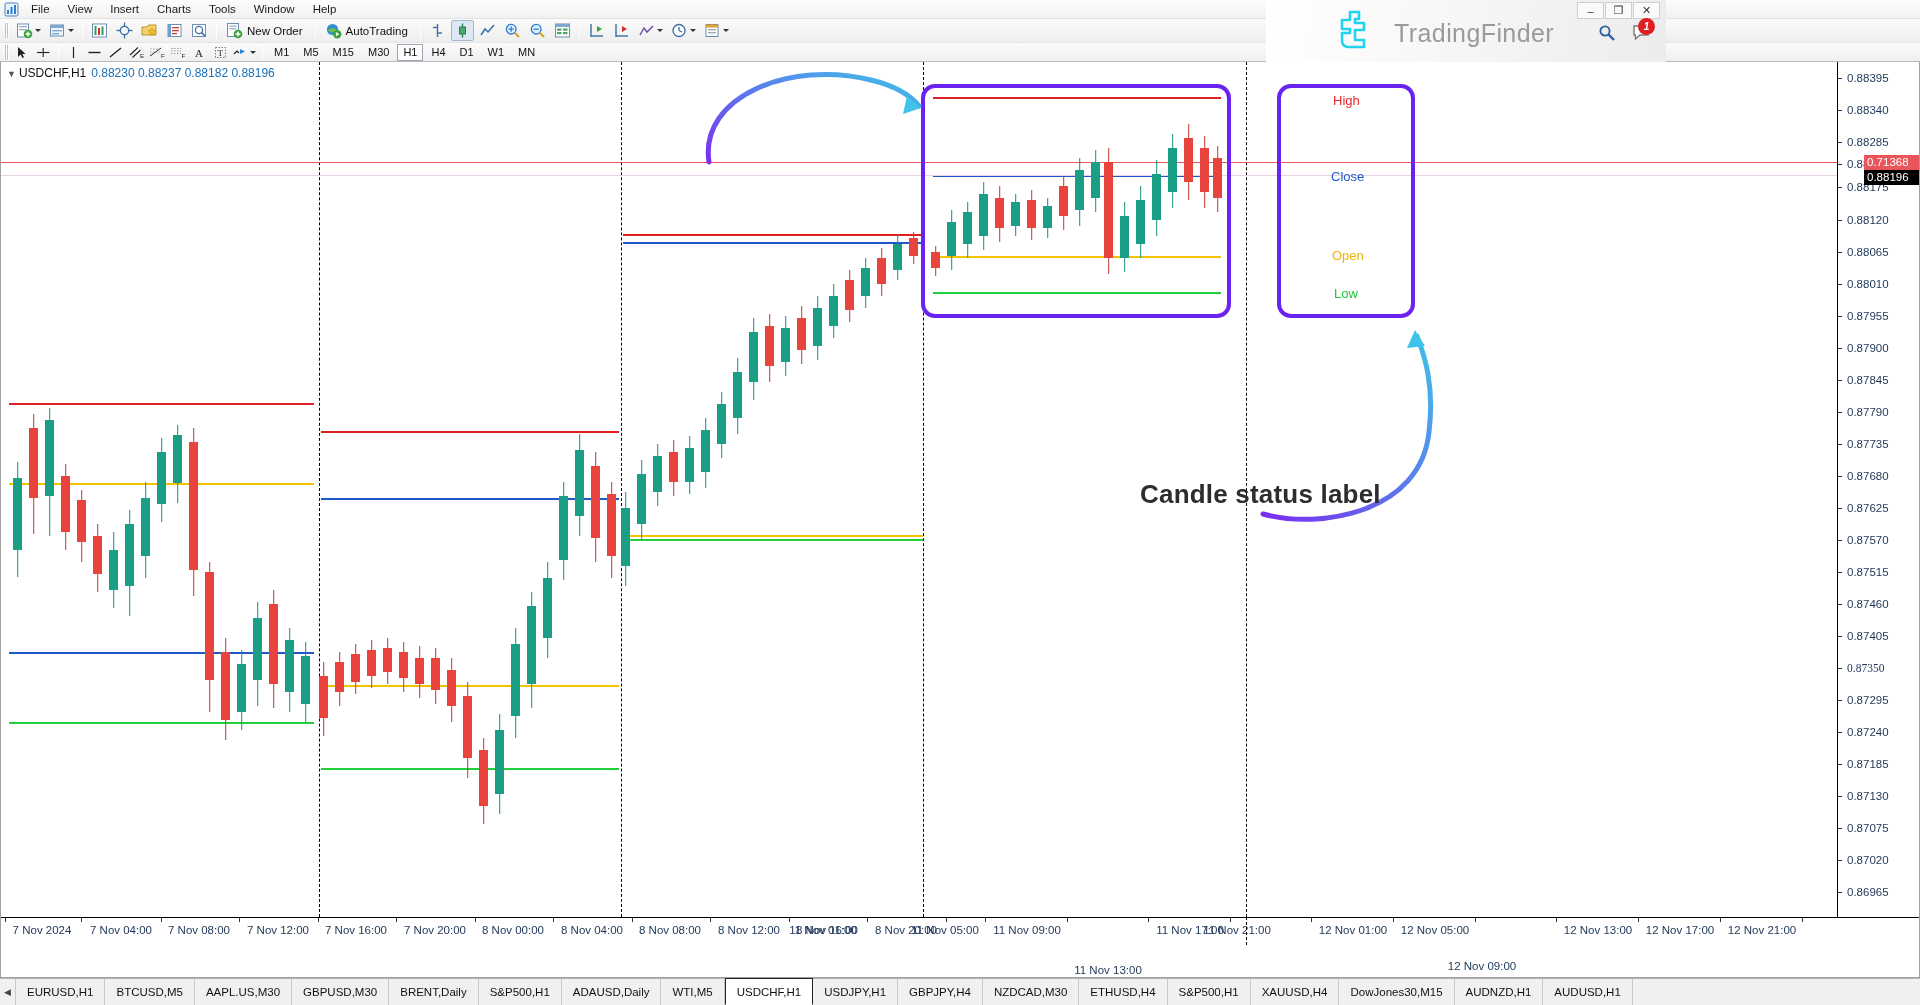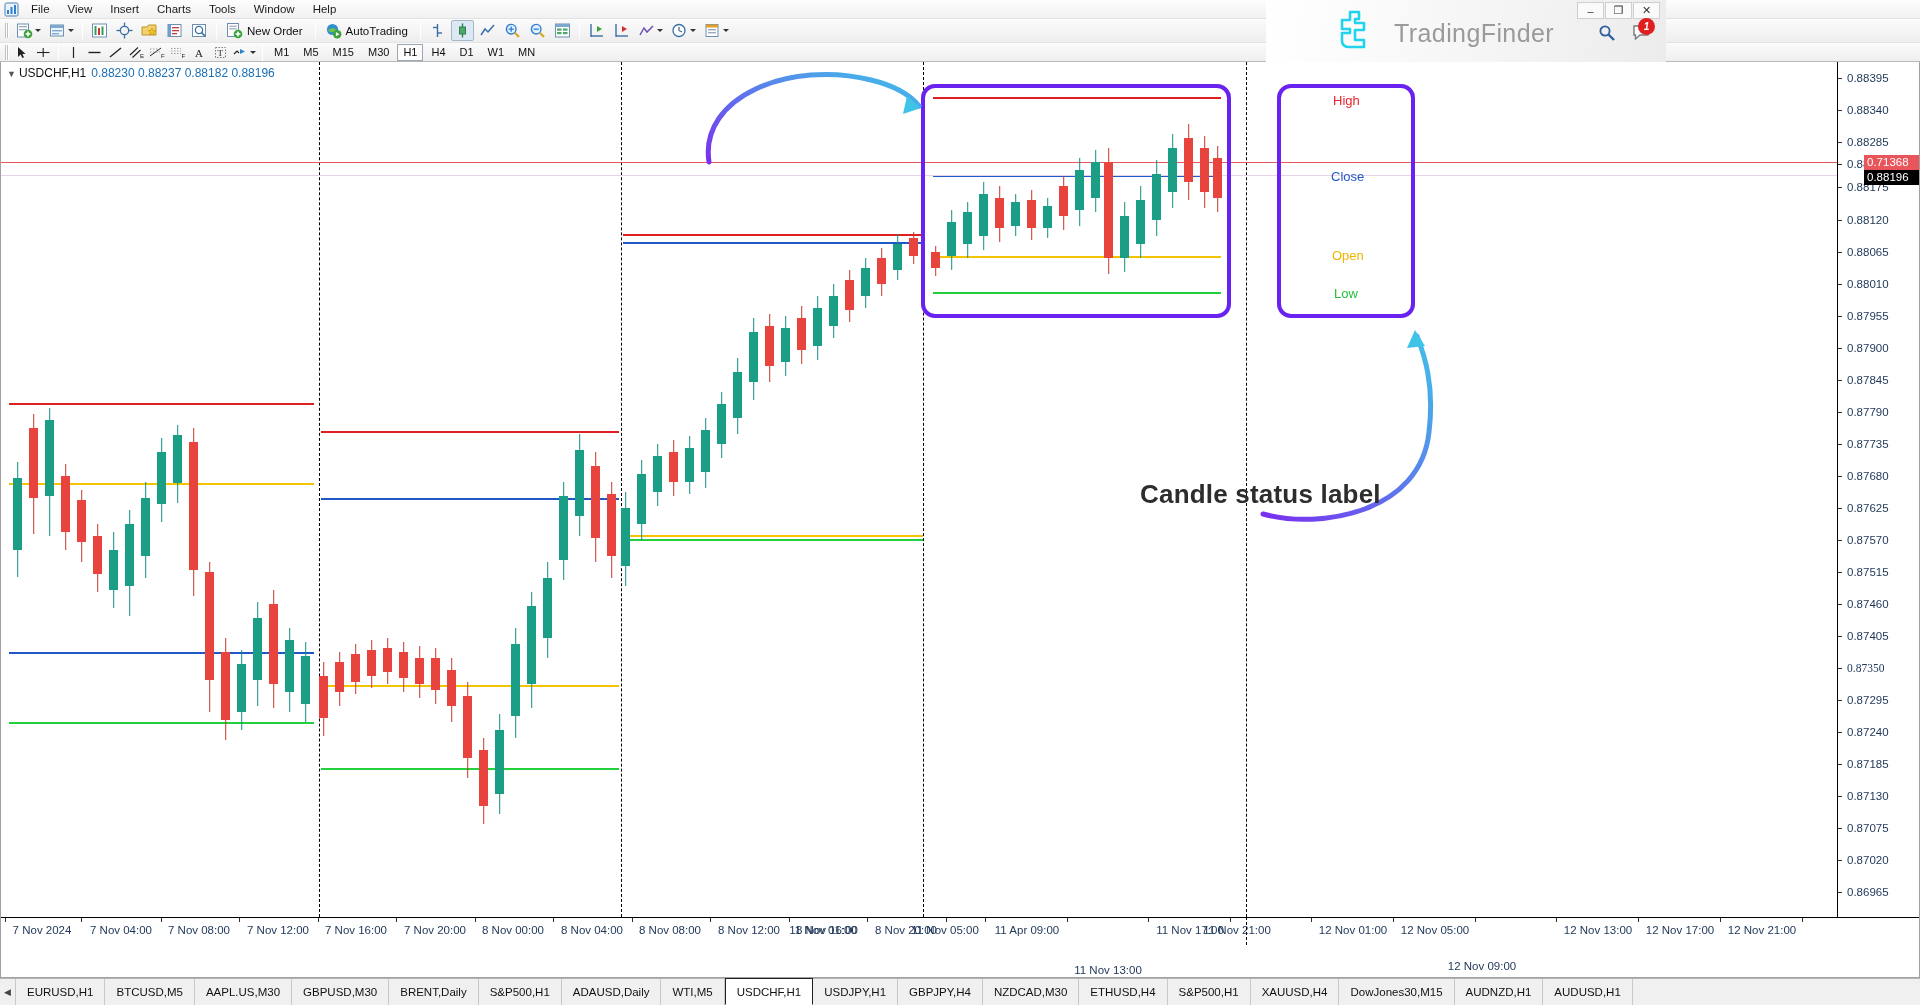--- a/index.html
+++ b/index.html
@@ -867,21 +867,21 @@
         <div class="xsep" style="left:788px;"></div>
         <div class="xtick" style="left:826px;">8 Nov 16:00</div>
         <div class="xsep" style="left:866px;"></div>
         <div class="xtick" style="left:905px;">8 Nov 20:00</div>
         <div class="xsep" style="left:945px;"></div>
 
         <div class="xtick" style="left:822px;">11 Nov 01:00</div>
 
         <div class="xtick" style="left:944px;">11 Nov 05:00</div>
         <div class="xsep" style="left:984px;"></div>
-        <div class="xtick" style="left:1026px;">11 Apr 09:00</div>
+        <div class="xtick" style="left:1026px;">11 Nov 09:00</div>
         <div class="xsep" style="left:1066px;"></div>
         <div class="xtick" style="left:1107px;margin-top:40px;">11 Nov 13:00</div>
         <div class="xsep" style="left:1147px;"></div>
         <div class="xtick" style="left:1189px;">11 Nov 17:00</div>
         <div class="xsep" style="left:1229px;"></div>
         <div class="xtick" style="left:1236px;text-align:right;">11 Nov 21:00</div>
         <div class="xsep" style="left:1310px;"></div>
         <div class="xtick" style="left:1352px;">12 Nov 01:00</div>
         <div class="xsep" style="left:1392px;"></div>
         <div class="xtick" style="left:1434px;">12 Nov 05:00</div>

